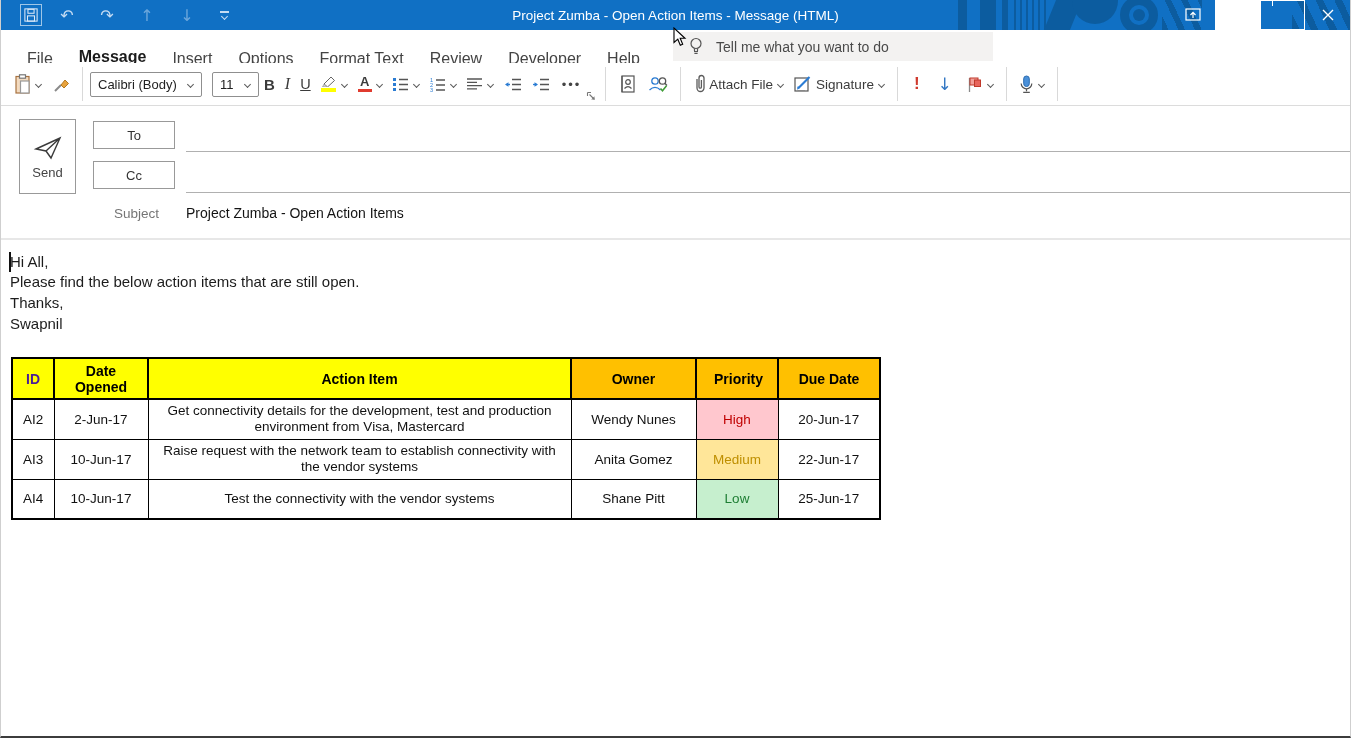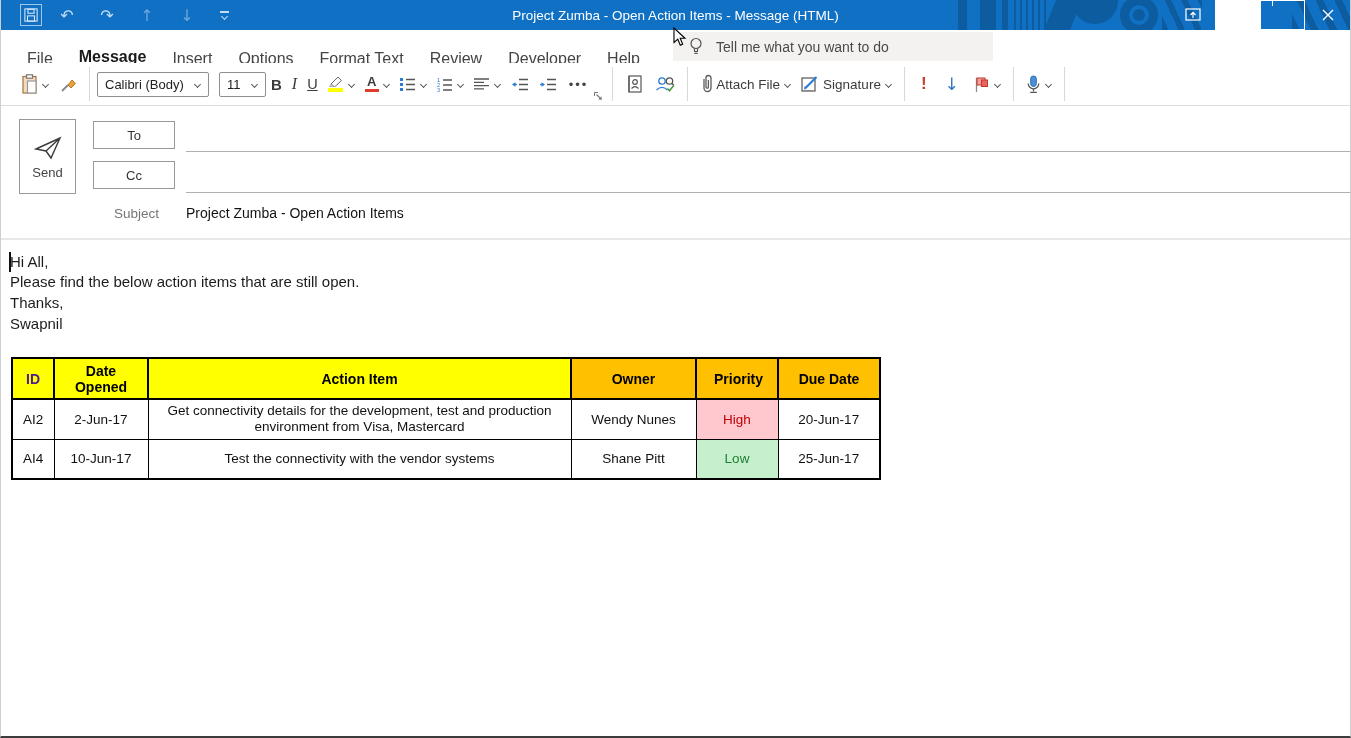--- a/index.html
+++ b/index.html
@@ -43,21 +43,21 @@
 
   
   .tabbar{position:absolute;left:0;top:30px;width:100%;height:33px;background:#fff;display:flex;align-items:center;padding-left:13px;}
   .tab{padding:0 13px;height:33px;line-height:33px;font-size:16px;color:#444;cursor:default;margin-top:24px;}
   .tab.active{color:#1b1b1b;font-weight:700;border-bottom:3px solid #1168C2;line-height:30px;}
   .tellme{margin-left:20px;width:320px;height:29px;background:#F3F2F1;display:flex;align-items:center;padding-left:16px;gap:13px;
     font-size:14px;color:#4a4a4a;}
 
   
   .ribbon{position:absolute;left:0;top:63px;width:100%;height:43px;background:#fff;border-bottom:1px solid #dcdcdc;
-    display:flex;align-items:center;padding-left:15px;color:#3b3b3b;}
+    display:flex;align-items:center;padding-left:8px;color:#3b3b3b;}
   .rbtn{display:flex;align-items:center;height:32px;padding:0 5px;gap:4px;font-size:13.5px;}
   .sep{width:1px;height:34px;background:#d9d9d9;margin:0 7px;flex:none;}
   .combo{height:25px;border:1px solid #8f8f8f;border-radius:2px;display:flex;align-items:center;justify-content:space-between;
     padding:0 7px;font-size:13px;background:#fff;color:#222;}
   .combo-font{width:112px;margin-right:10px;}
   .combo-size{width:47px;}
   .ltr{font-size:15px;}
   .bold-ico{font-weight:800;}
   .italic-ico{font-family:"Liberation Serif",serif;font-style:italic;font-size:16px;}
   .under-ico{text-decoration:underline;font-size:14.5px;}
@@ -406,20 +406,28 @@
       </tr>
       <tr>
         <td>AI2</td>
         <td>2-Jun-17</td>
         <td class="c-action">Get connectivity details for the development, test and production environment from Visa, Mastercard</td>
         <td>Wendy Nunes</td>
         <td style="background: rgb(255, 199, 206); color: rgb(192, 0, 0);">High</td>
         <td>20-Jun-17</td>
       </tr>
       <tr>
+        <td>AI3</td>
+        <td>10-Jun-17</td>
+        <td class="c-action">Raise request with the network team to establish connectivity with the  vendor systems</td>
+        <td>Anita Gomez</td>
+        <td style="background: rgb(255, 230, 153); color: rgb(191, 143, 0);">Medium</td>
+        <td>22-Jun-17</td>
+      </tr>
+      <tr>
         <td>AI4</td>
         <td>10-Jun-17</td>
         <td class="c-action">Test the connectivity with the vendor systems</td>
         <td>Shane Pitt</td>
         <td style="background: rgb(198, 239, 206); color: rgb(30, 126, 52);">Low</td>
         <td>25-Jun-17</td>
       </tr>
     </tbody>
       </table>
   </div>

